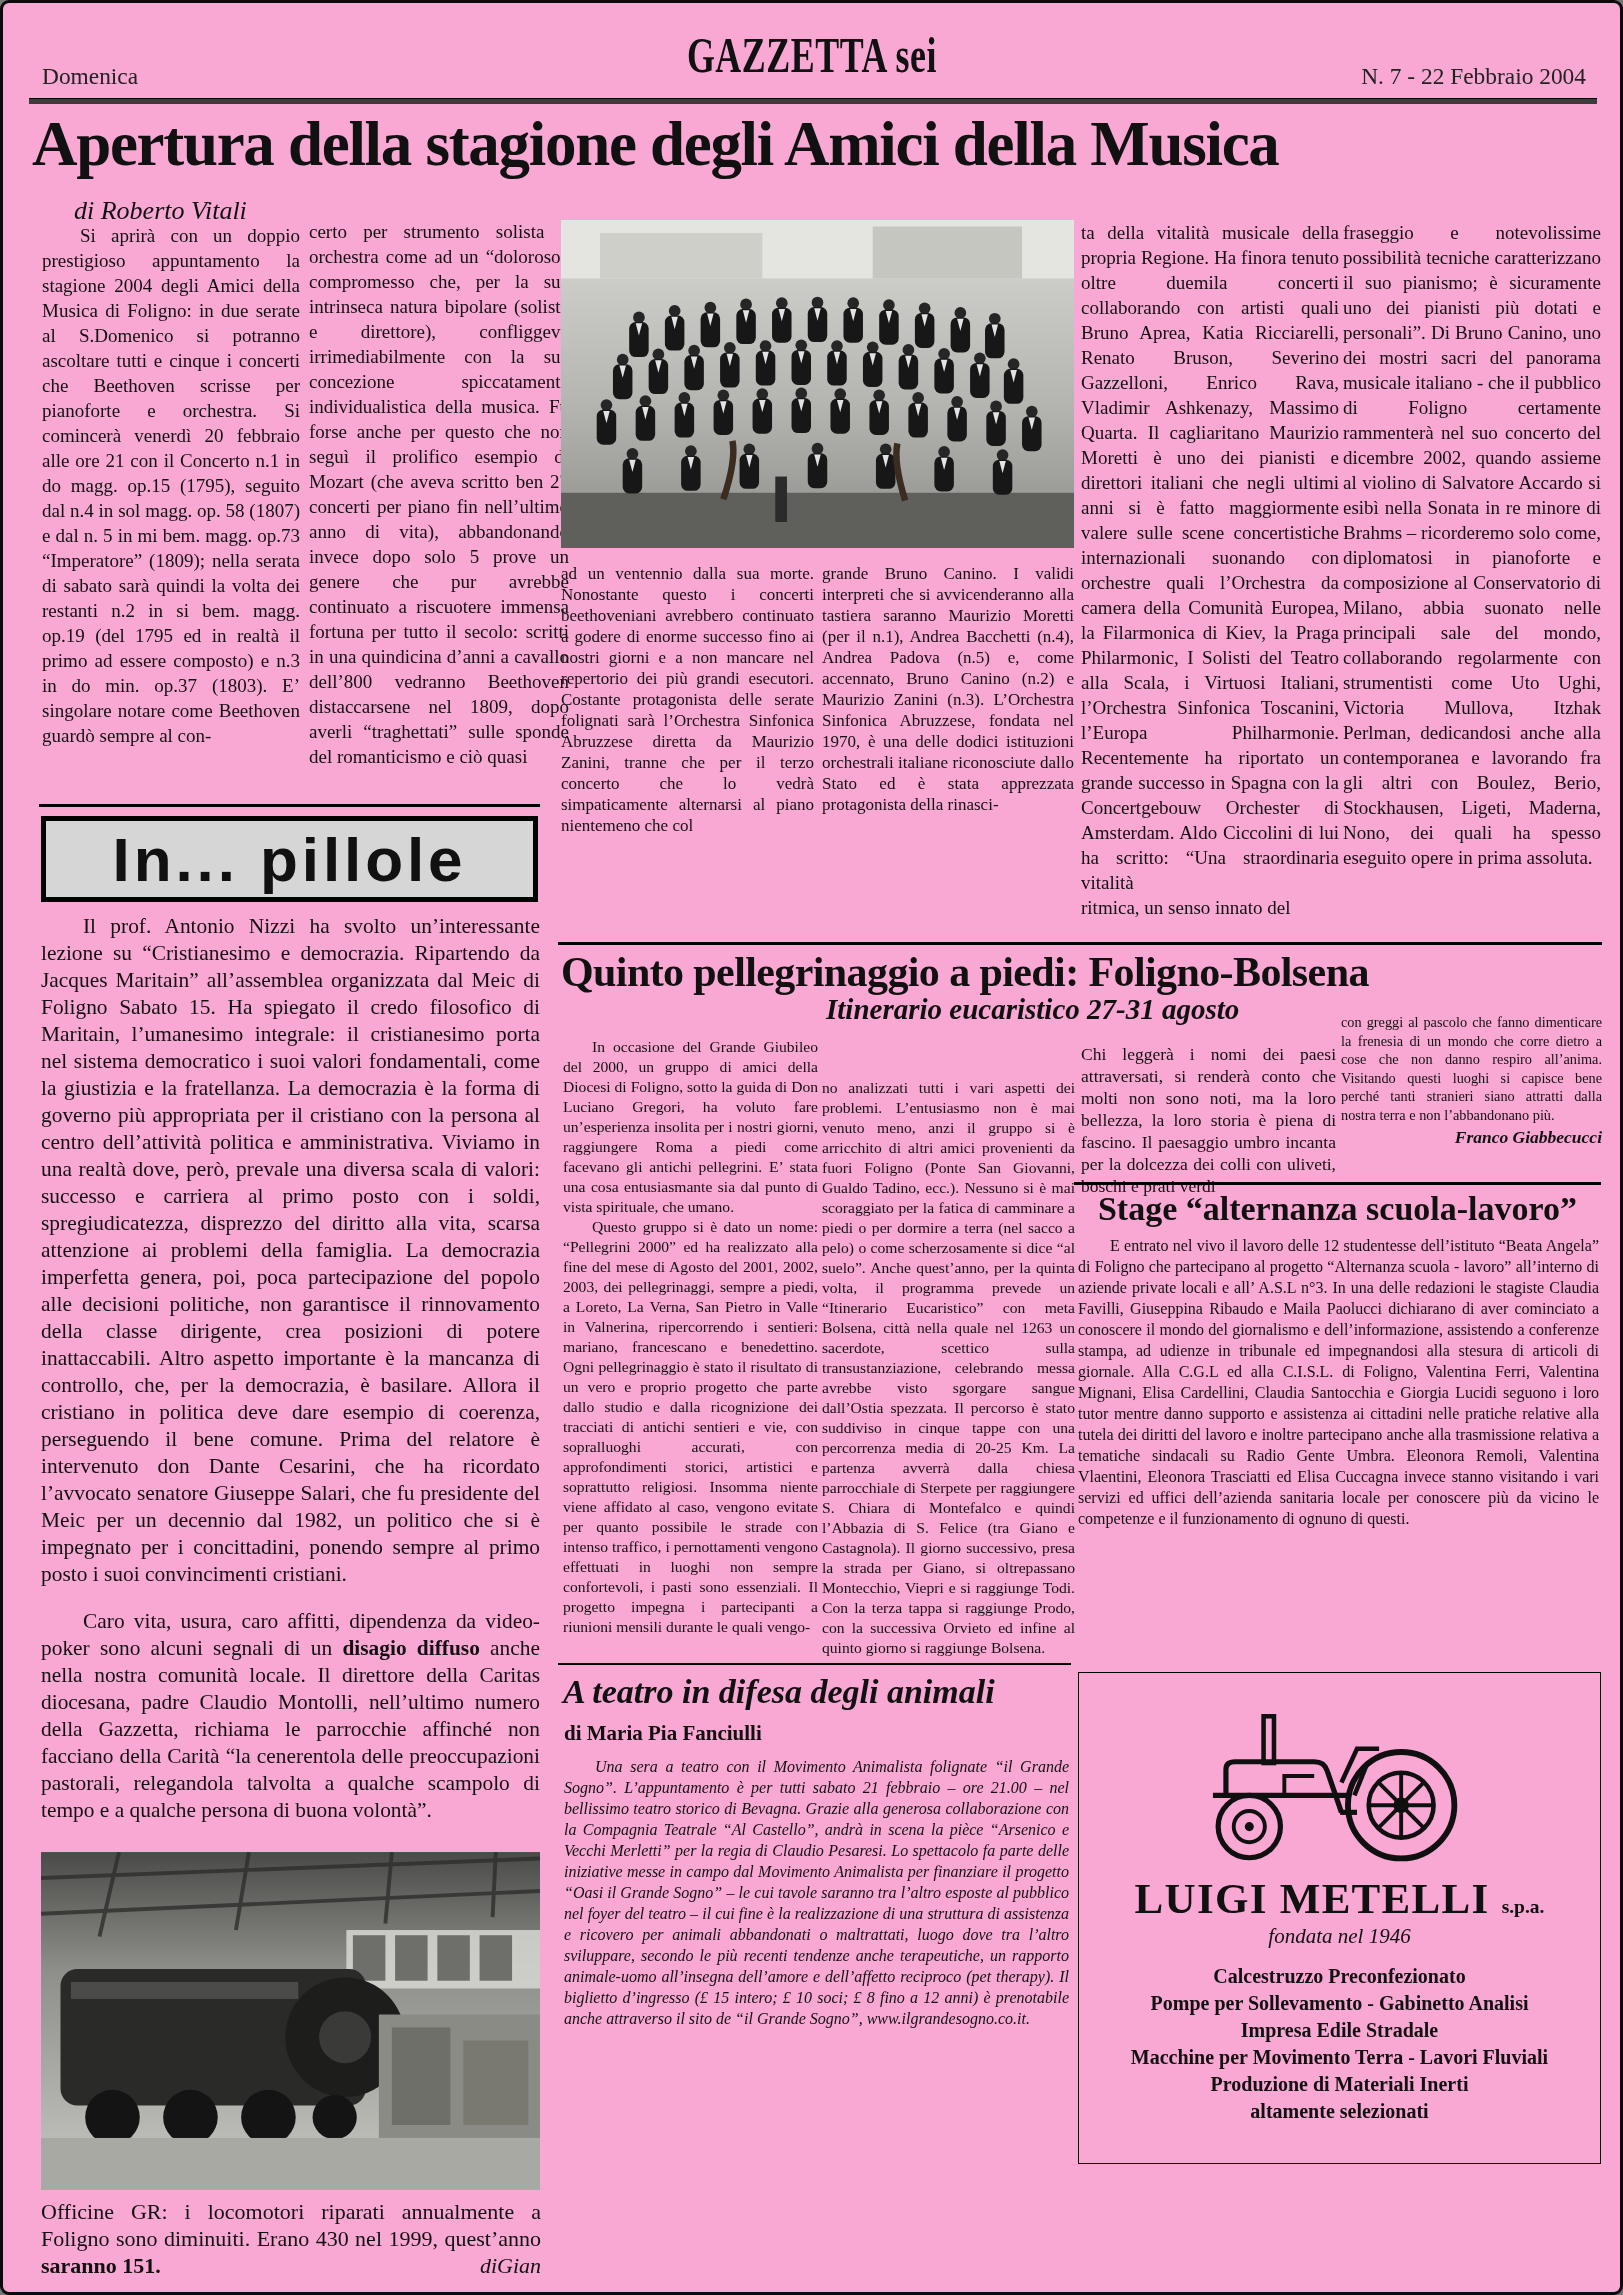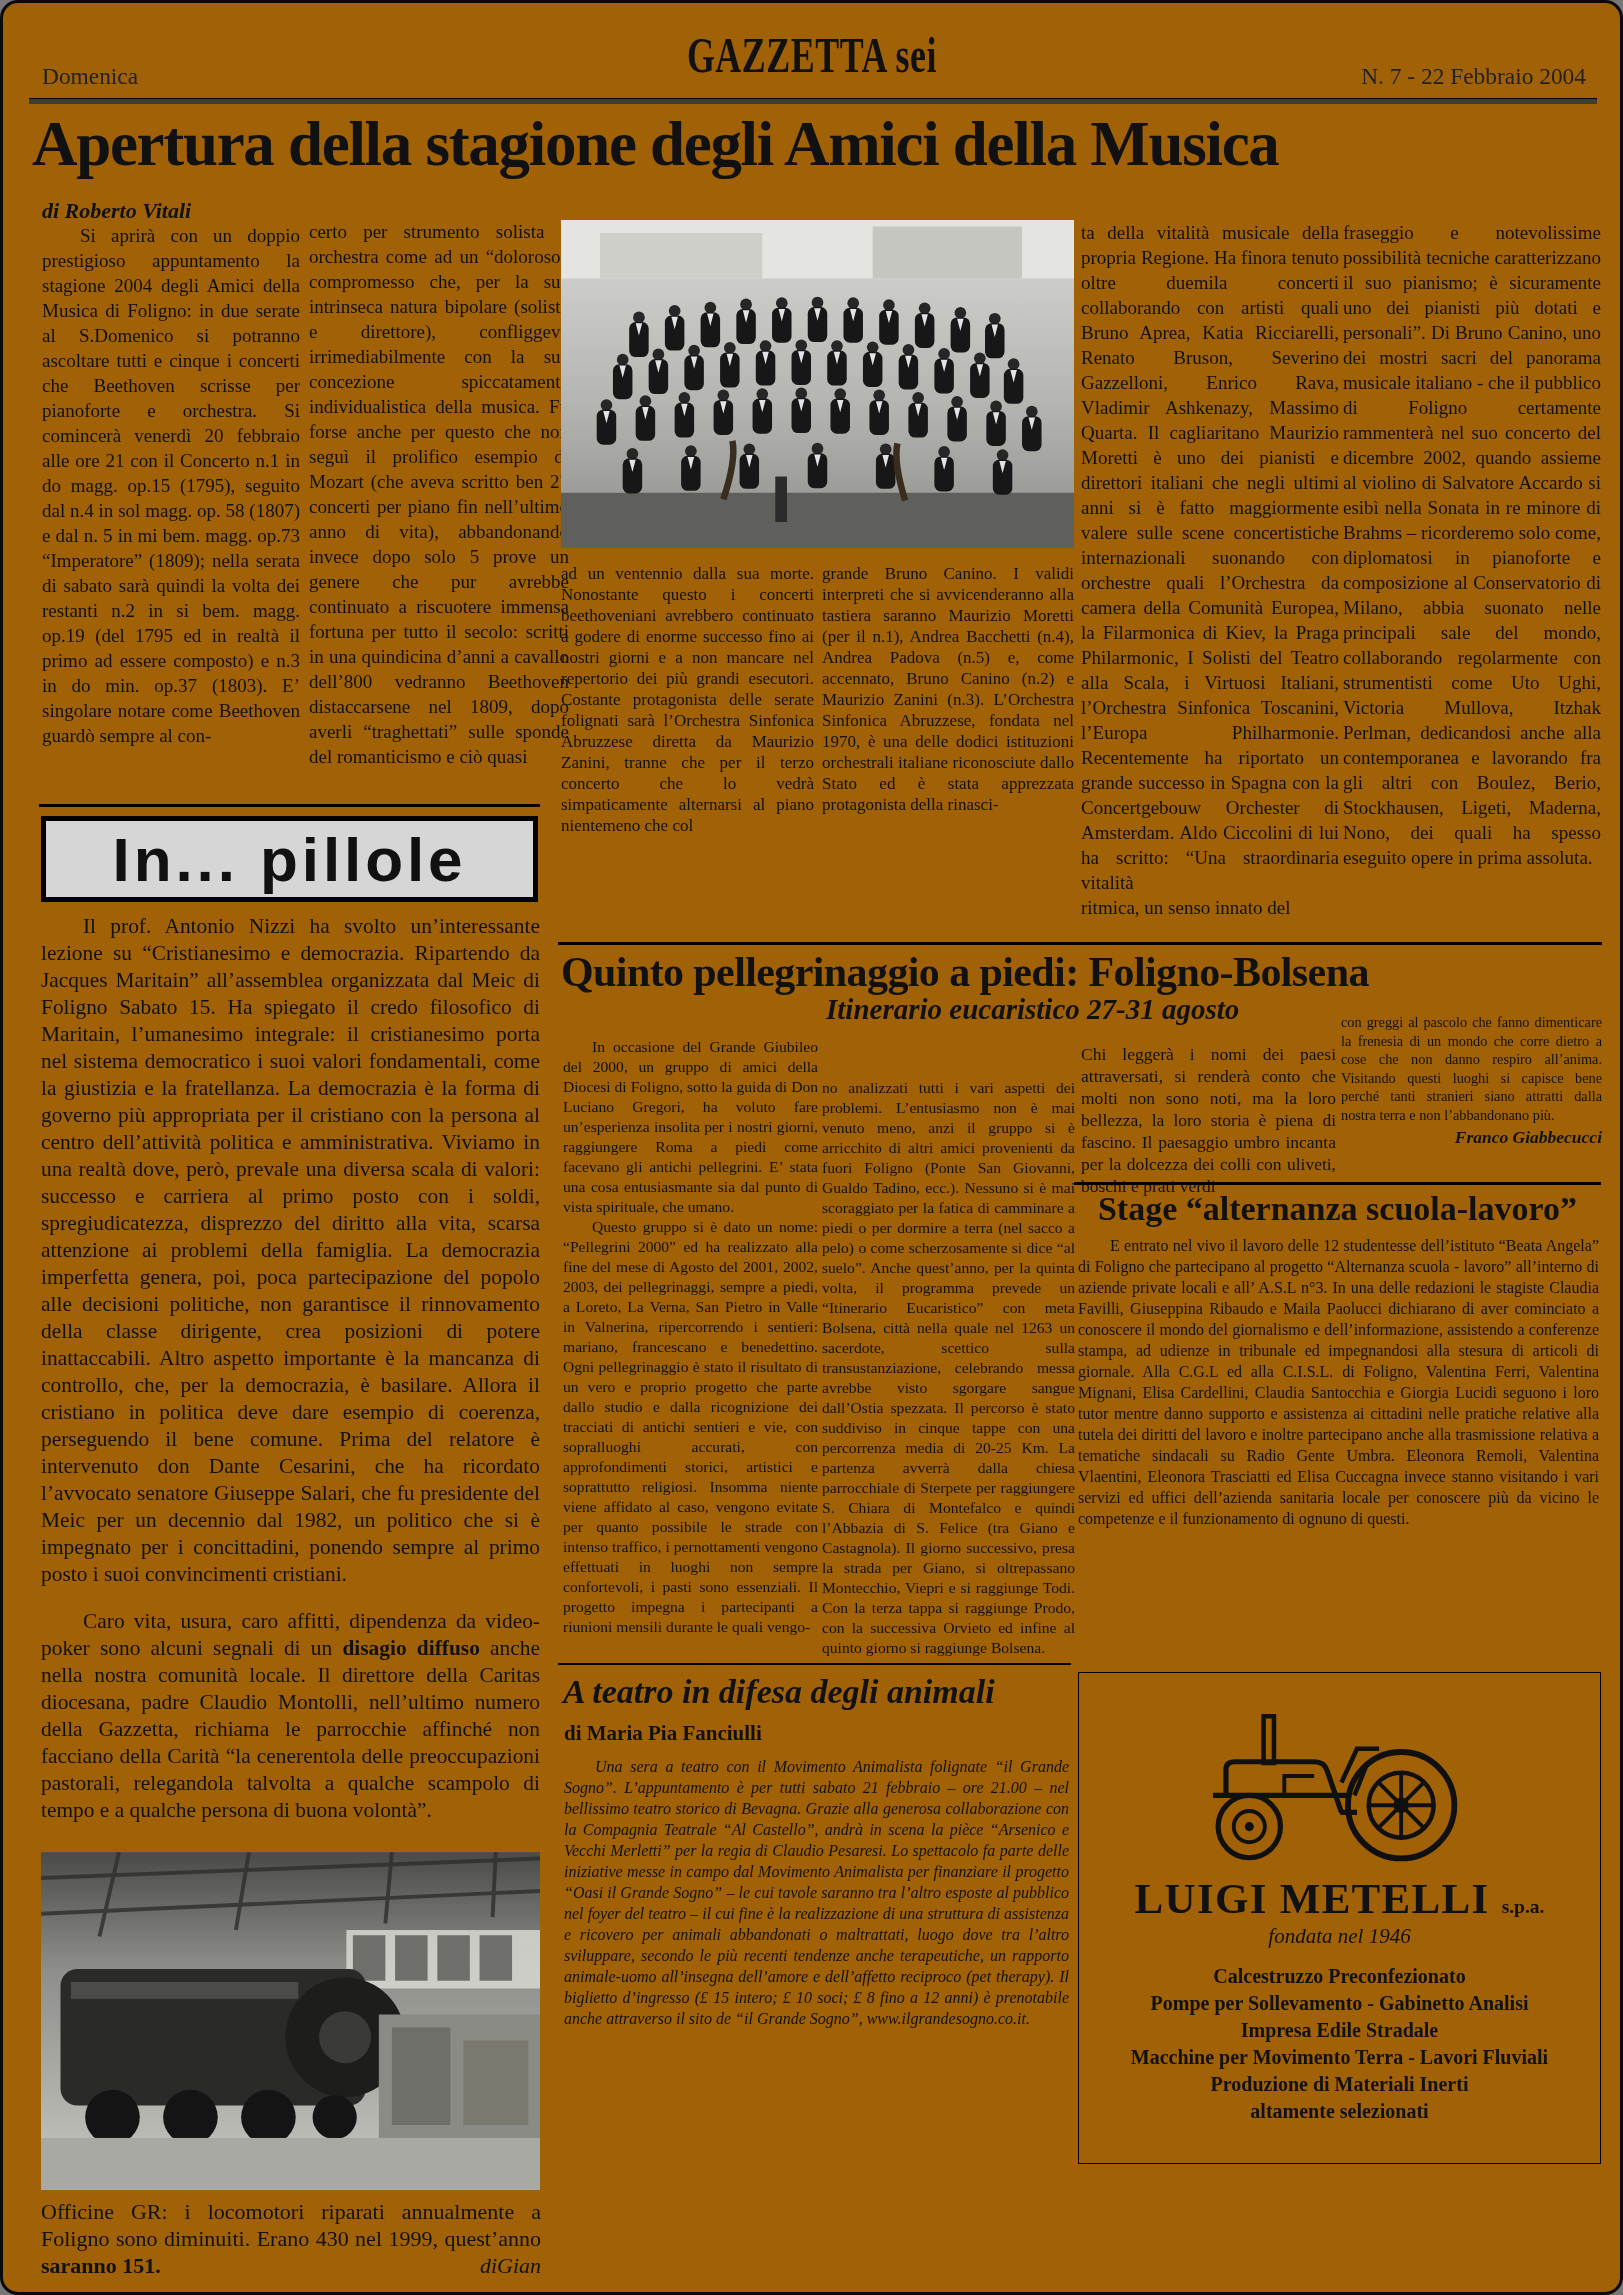--- a/index.html
+++ b/index.html
@@ -1,27 +1,27 @@
 <!DOCTYPE html>
 <html style="font-size:10.4px"><head>
 <meta charset="utf-8">
 <style>
   html,body{margin:0;padding:0;background:#777;}
-  .page{position:relative;width:1623px;height:2295px;background:#a16207;color:#111;
-        border:3.9px solid #0a0a0a;border-radius:18px;box-sizing:border-box;overflow:hidden;
+  .page{position:relative;width:1623px;height:2295px;background:#f9a8d4;color:#111;
+        border:3.9px solid #0a0a0a;border-radius:9px;box-sizing:border-box;overflow:hidden;
         font-family:"Liberation Serif",serif;}
   .abs{position:absolute;}
   
   .hdr-small{font-size:23.4px;color:#222;}
   .masthead{width:100%;text-align:center;top:29px;left:0;}
   .masthead span{display:inline-block;font-weight:bold;font-size:39px;transform:scale(.92,1.3);letter-spacing:0.6px;}
   .hdr-rule{left:26px;top:95px;width:1568px;height:5.2px;background:#3c3c3c;border-top:1.3px solid #000;}
   .headline{left:29px;top:105px;width:1565px;font-weight:bold;font-size:63px;
             letter-spacing:-1.3px;white-space:nowrap;}
-  .byline{font-weight:bold;font-style:italic;font-size:22px;}
+  .byline{font-weight:normal;font-style:italic;font-size:26px;margin-left:32px;}
   
   .col{position:absolute;text-align:justify;overflow:hidden;}
   .c-main{font-size:19px;line-height:25px;}
   .c-main p{margin:0;text-indent:38px;}
   .noind p{text-indent:0;}
   .c-mid{font-size:17px;line-height:21px;}
   .rule{position:absolute;height:2.6px;background:#000;}
   
   .ph{position:absolute;overflow:hidden;background:#bdbdbd;}
   

